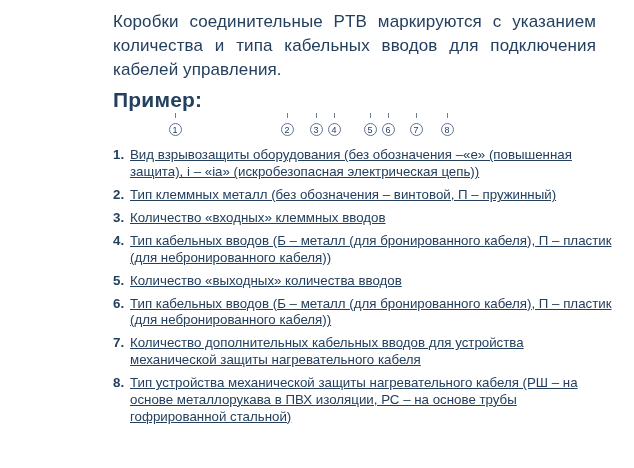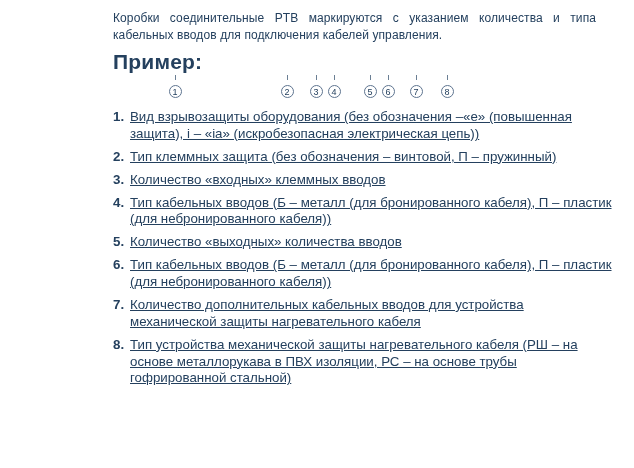--- a/index.html
+++ b/index.html
@@ -15,21 +15,21 @@
     overflow: hidden;
   }
   .page {
     position: relative;
     width: 634px;
     height: 468px;
     box-sizing: border-box;
     padding: 10px 40px 0 113px;
   }
   .intro {
-    font-size: 12px;
+    font-size: 17px;
     line-height: 1.42;
     color: #24405e;
     text-align: justify;
     text-align-last: left;
     letter-spacing: 0.1px;
     margin: 0 0 6px 0;
     width: 483px;
   }
   .example-line {
     display: flex;
@@ -154,21 +154,21 @@
     </span>
   </div>
 
   <ul class="list">
     <li>
       <span class="num">1.</span>
       <span class="txt">Вид взрывозащиты оборудования (без обозначения –«е» (повышенная защита), i – «ia» (искробезопасная электрическая цепь))</span>
     </li>
     <li>
       <span class="num">2.</span>
-      <span class="txt">Тип клеммных защита (без обозначения – винтовой, П – пружинный)</span>
+      <span class="txt">Тип клеммных металл (без обозначения – винтовой, П – пружинный)</span>
     </li>
     <li>
       <span class="num">3.</span>
       <span class="txt">Количество «входных» клеммных вводов</span>
     </li>
     <li>
       <span class="num">4.</span>
       <span class="txt">Тип кабельных вводов (Б – металл (для бронированного кабеля), П – пластик (для небронированного кабеля))</span>
     </li>
     <li>

